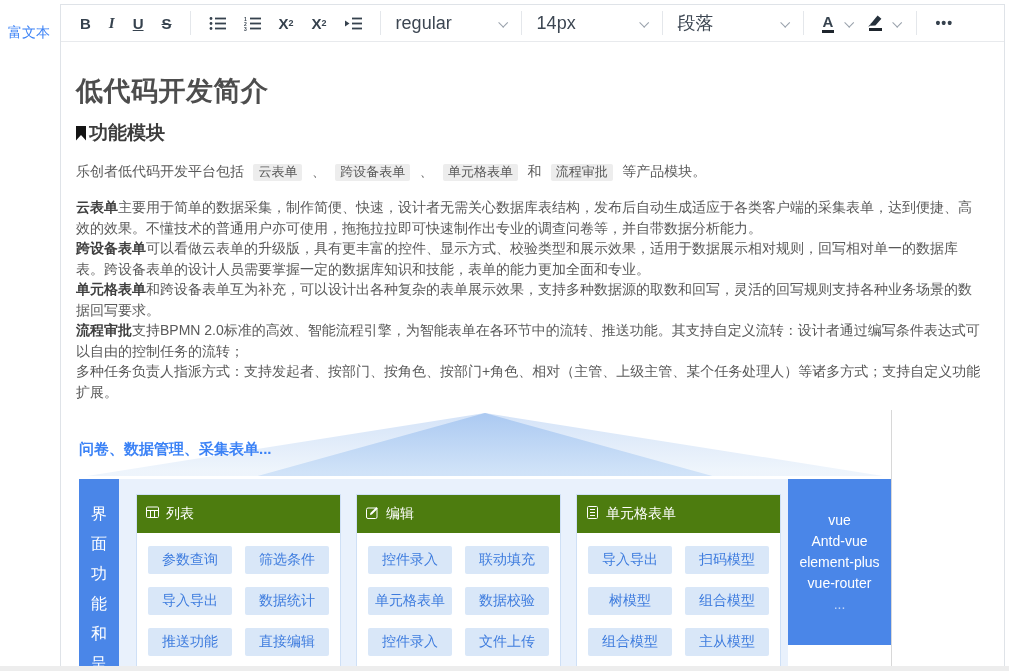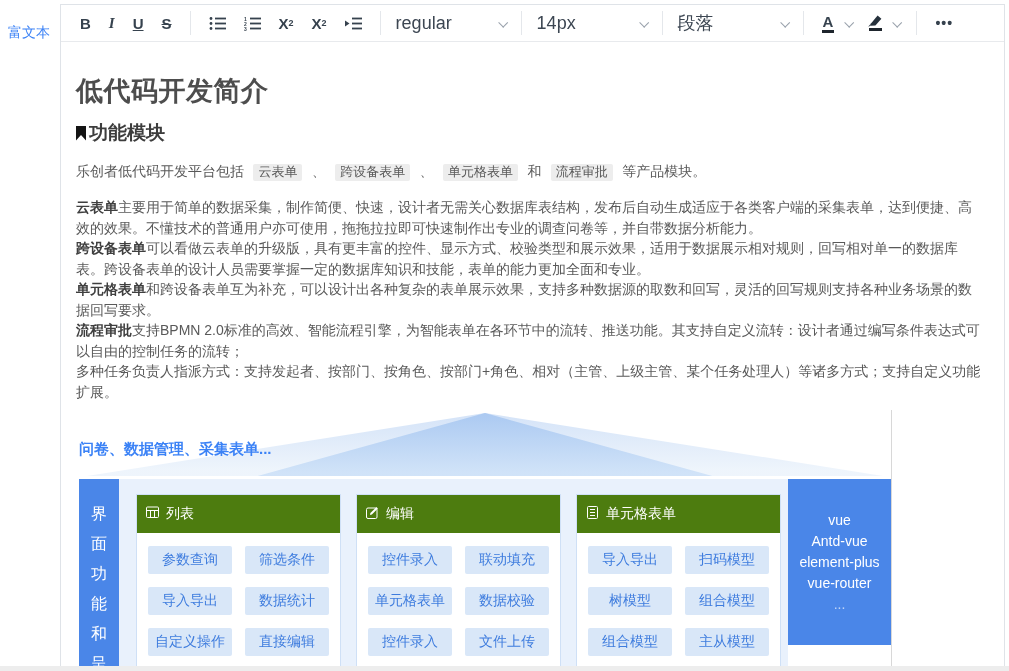--- a/index.html
+++ b/index.html
@@ -226,21 +226,21 @@
                         <line x1="4.5" y1="4.5" x2="4.5" y2="11.5" stroke="#fff"></line>
                         <line x1="8.5" y1="4.5" x2="8.5" y2="11.5" stroke="#fff"></line>
                       </svg></span>
                     <span>列表</span>
                   </div>
                   <div class="panel-b">
                     <div class="pbtn">参数查询</div>
                     <div class="pbtn">筛选条件</div>
                     <div class="pbtn">导入导出</div>
                     <div class="pbtn">数据统计</div>
-                    <div class="pbtn">自定义操作</div>
+                    <div class="pbtn">推送功能</div>
                     <div class="pbtn">直接编辑</div>
                   </div>
                 </div>
                 <div class="panel">
                   <div class="panel-h">
                     <span><svg width="13" height="13" viewBox="0 0 13 13">
                         <rect x="0.5" y="2" width="10.5" height="10.5" rx="1.5" fill="none" stroke="#fff"></rect>
                         <path d="M4 9l1.9-.4 6-6-1.5-1.5-6 6z" fill="#fff"></path>
                       </svg></span>
                     <span>编辑</span>

